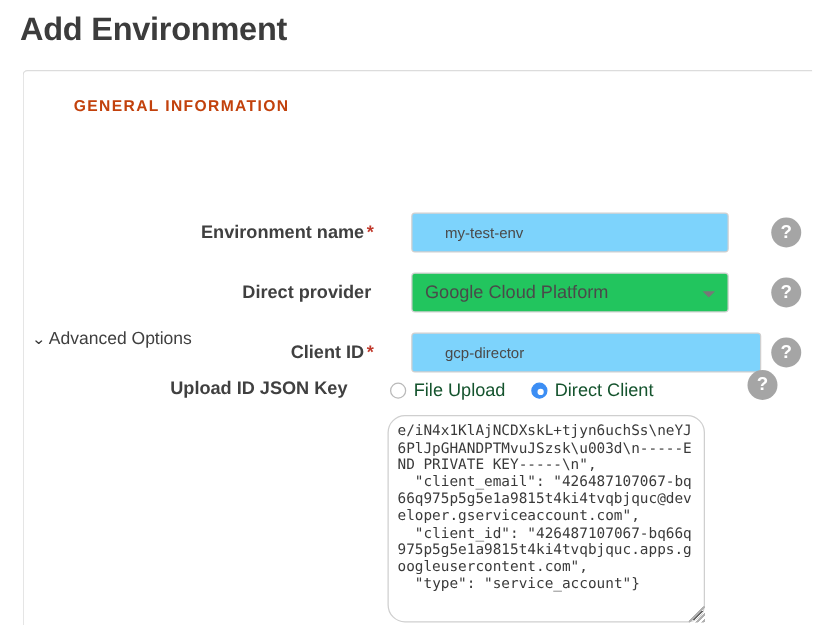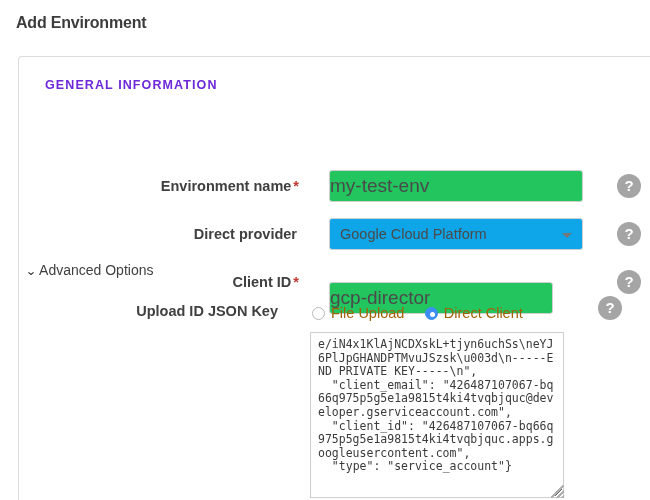--- a/index.html
+++ b/index.html
@@ -19,21 +19,21 @@
     width: 650px;
     height: 500px;
     background: #ffffff;
   }
 
   
   .page-title {
     position: absolute;
     left: 16px;
     top: 6px;
-    font-size: 16px;
+    font-size: 26px;
     font-weight: 700;
     color: #3c3c3c;
     letter-spacing: -0.2px;
     line-height: 34px;
     white-space: nowrap;
   }
 
   
   .card {
     position: absolute;
@@ -43,25 +43,25 @@
     height: 456px;
     background: #ffffff;
     border: 1px solid #dcdcdc;
     border-right: none;
     border-bottom: none;
     border-top-left-radius: 4px;
   }
 
   .section-title {
     position: absolute;
-    left: 26px;
+    left: 40px;
     top: 21px;
     font-size: 12.5px;
     font-weight: 700;
-    color: #6d28d9;
+    color: #c2410c;
     letter-spacing: 1.1px;
     white-space: nowrap;
   }
 
   
   .row {
     position: absolute;
     left: 0;
     width: 100%;
     height: 32px;
@@ -81,36 +81,36 @@
   }
   .req-star {
     color: #c0392b;
     font-weight: 700;
     margin-left: 2px;
   }
 
   .input-box {
     position: absolute;
     height: 32px;
-    background: #22c55e;
+    background: #7dd3fc;
     border: 1px solid #cfcfcf;
     border-radius: 3px;
-    font-size: 19px;
+    font-size: 12px;
     color: #4a4a4a;
     line-height: 30px;
-    padding: 0 0;
+    padding: 0 26px;
     white-space: nowrap;
     overflow: hidden;
     font-family: "Liberation Sans", sans-serif;
   }
 
   .select-box {
     position: absolute;
     height: 32px;
-    background: #0ea5e9;
+    background: #22c55e;
     border: 1px solid #cfcfcf;
     border-radius: 3px;
     font-size: 14.5px;
     color: #4a4a4a;
     line-height: 30px;
     padding: 0 26px 0 10px;
     white-space: nowrap;
     overflow: hidden;
   }
   .caret {
@@ -163,21 +163,21 @@
   .radio-group {
     position: absolute;
     left: 312px;
     top: 303px;
     height: 20px;
   }
   .radio-opt {
     display: inline-block;
     margin-right: 16px;
     font-size: 14.5px;
-    color: #a16207;
+    color: #14532d;
     line-height: 20px;
     white-space: nowrap;
     cursor: pointer;
     vertical-align: top;
   }
   .radio-dot {
     display: inline-block;
     width: 13px;
     height: 13px;
     border-radius: 50%;
@@ -202,21 +202,21 @@
 
   
   .json-area {
     position: absolute;
     left: 310px;
     top: 332px;
     width: 254px;
     height: 166px;
     background: #ffffff;
     border: 1px solid #cfcfcf;
-    border-radius: 0;
+    border-radius: 14px;
     padding: 5px 7px 5px 7px;
     font-family: "DejaVu Sans Mono", monospace;
     font-size: 11.5px;
     line-height: 13.6px;
     color: #3a3a3a;
     white-space: pre-wrap;
     word-break: break-all;
     overflow: hidden;
     resize: both;
   }
@@ -260,21 +260,21 @@
         <span>Google Cloud Platform</span>
         <span class="caret"></span>
       </div>
       <div class="help-icon" style="left:598px;top:4px;">?</div>
     </div>
 
     <div class="row" style="top:209px;">
       <div class="field-label" style="left:-350px;right:auto;width:630px;">
         <span>Client ID</span><span class="req-star">*</span>
       </div>
-      <div class="input-box" style="left:310px;width:224px;margin-top:16px;">gcp-director</div>
+      <div class="input-box" style="left:310px;width:280px;">gcp-director</div>
       <div class="help-icon" style="left:598px;top:4px;">?</div>
     </div>
 
   </div>
 
   <div class="advanced">
     <span class="chev">⌄</span><span>Advanced Options</span>
   </div>
 
   <div class="field-label" style="left:-350px;right:auto;width:630px;top:295px;">

